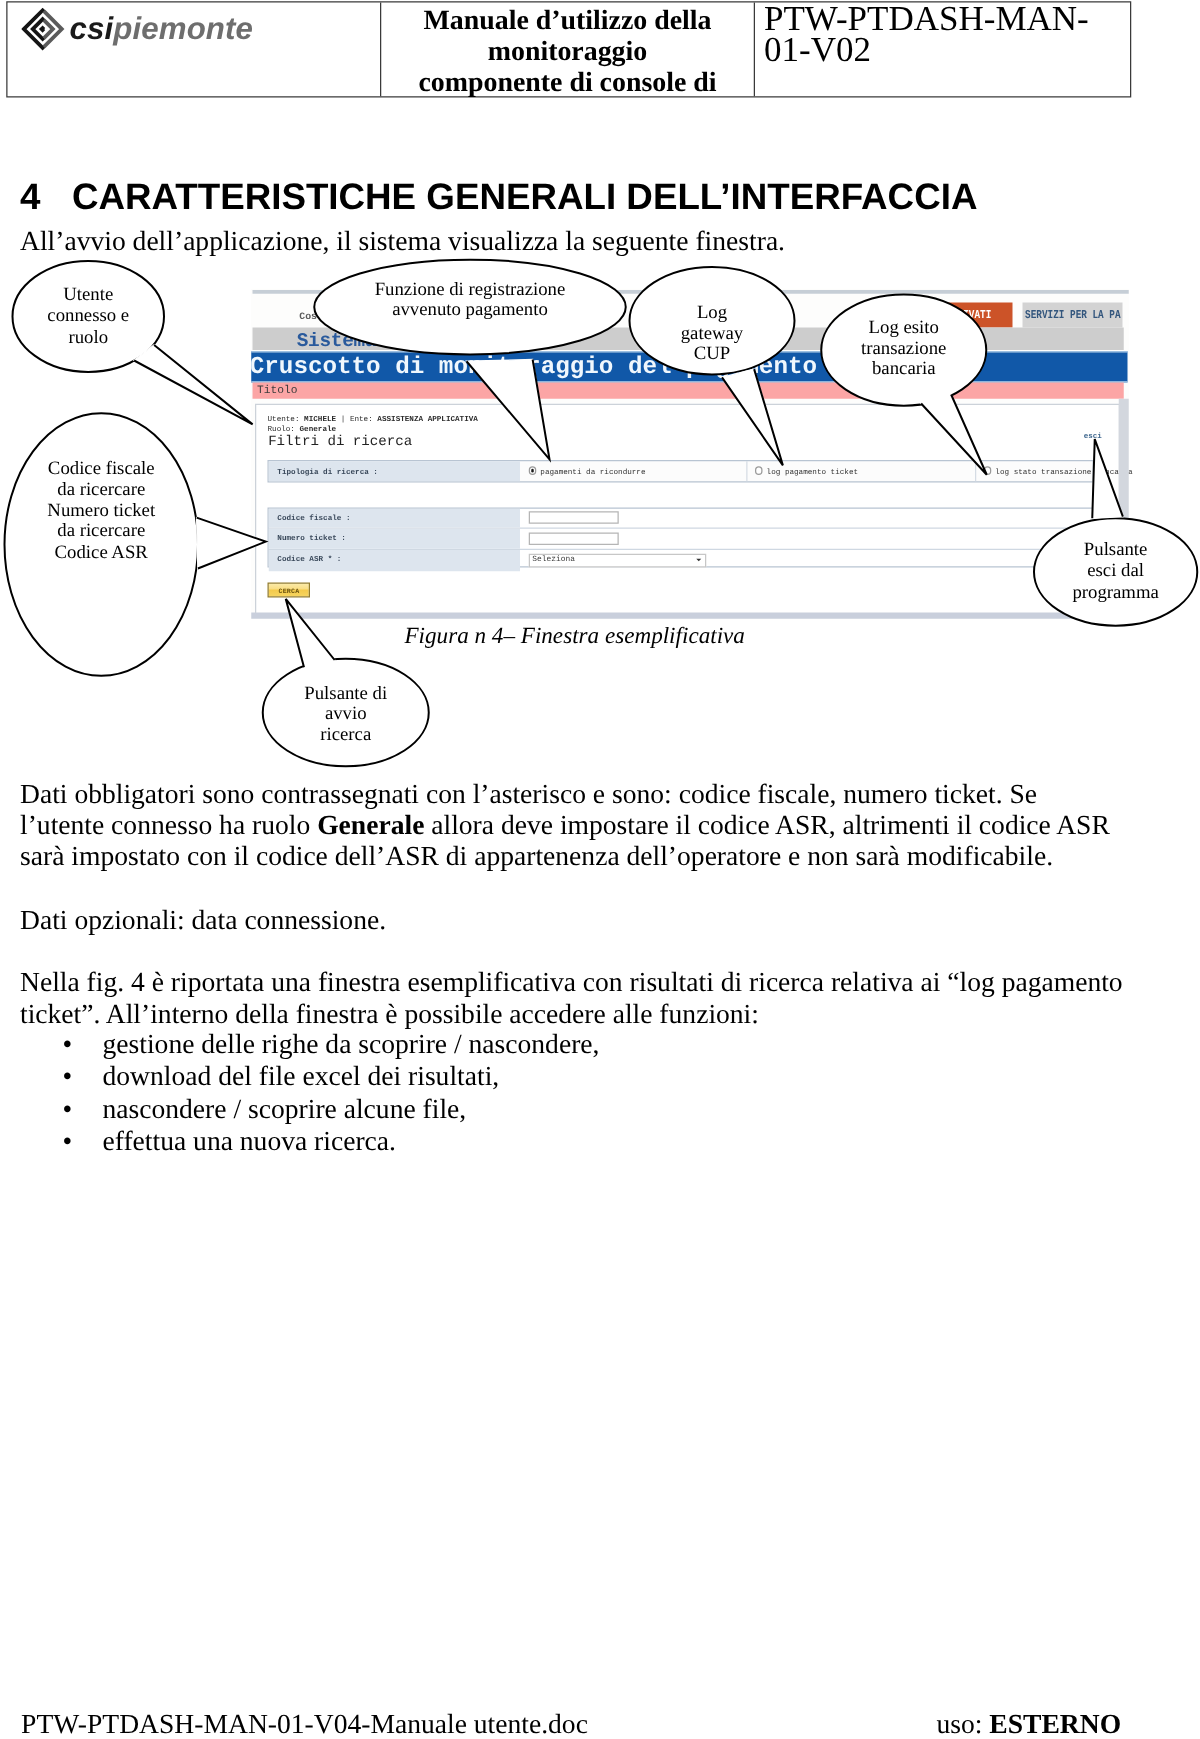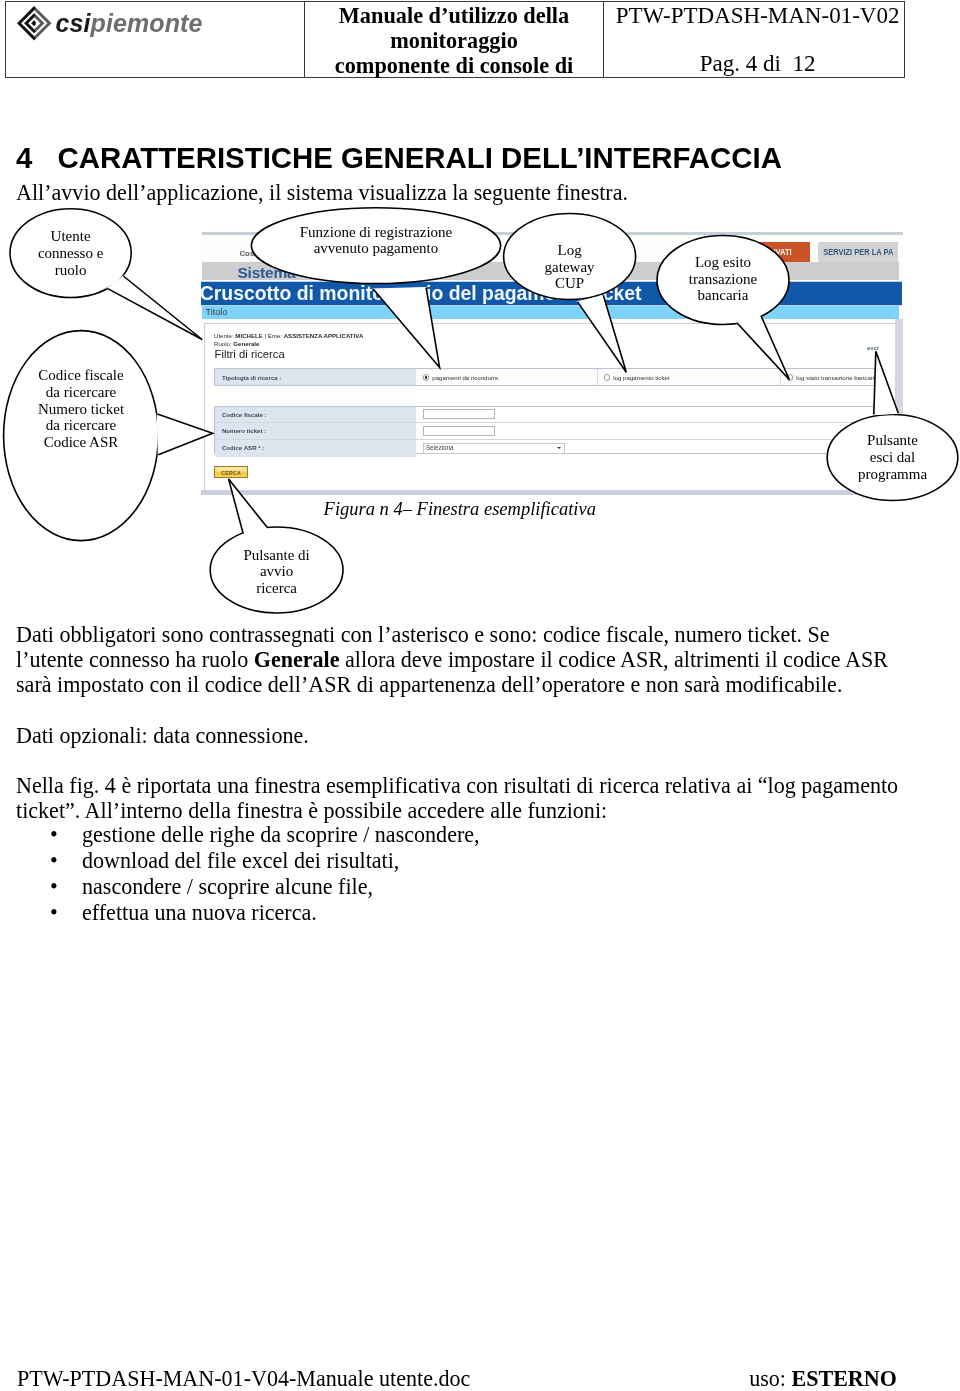--- a/index.html
+++ b/index.html
@@ -8,39 +8,39 @@
   .page{position:relative;width:960px;height:1391px;overflow:hidden;}
 
   
   .hdr{position:absolute;left:5px;top:1px;width:900px;height:77px;
        border:1.3px solid #3a3a3a;box-sizing:border-box;display:flex;}
   .hdr-cell{box-sizing:border-box;}
   .hdr-logo{width:299px;border-right:1.3px solid #3a3a3a;display:flex;align-items:flex-start;
             padding:4px 0 0 11px;}
   .hdr-title{width:299px;border-right:1.3px solid #3a3a3a;text-align:center;
              font-weight:bold;font-size:22.3px;line-height:25.2px;padding-top:1px;}
-  .hdr-doc{flex:1;padding-left:7.2px;font-size:23px;line-height:25.2px;padding-top:1px;text-align:center;}
+  .hdr-doc{flex:1;padding-left:7.2px;font-size:28px;line-height:25.2px;padding-top:1px;}
   .doc-page{margin-top:23px;white-space:pre;}
   .logo{display:flex;align-items:center;gap:4px;}
   .logo-mark{display:block;}
   .logo-word{font-family:"Liberation Sans",sans-serif;font-weight:bold;
         font-style:italic;font-size:25px;letter-spacing:0.1px;white-space:nowrap;}
   .logo-dark{color:#1a1a1a;}
   .logo-gray{color:#6e6e6e;}
 
   
   .sec-h{position:absolute;left:16px;top:143px;font-family:"Liberation Sans",sans-serif;
          font-weight:bold;font-size:29.4px;line-height:30px;white-space:nowrap;}
   .sec-num{display:inline-block;width:41.5px;}
   .sec-intro{position:absolute;left:16px;top:180px;font-size:22.07px;line-height:25.3px;}
 
   
   .fig{position:absolute;left:0;top:0;width:960px;height:620px;}
   .shot{position:absolute;left:201px;top:231px;width:702px;height:264px;background:#fdfdfc;
-        font-family:Liberation Sans, sans-serif;}
+        font-family:Liberation Mono, monospace;}
   .fig-cap{position:absolute;left:323.6px;top:498.5px;font-size:18.5px;font-style:italic;}
   .callout-layer{position:absolute;left:0;top:0;}
   #callout-text{position:absolute;left:0;top:0;width:960px;height:620px;}
   .co-text{position:absolute;text-align:center;font-size:15px;line-height:16.7px;color:#000;}
 
   
   .sh-topbar{position:absolute;left:1.2px;top:1px;width:701px;height:3.2px;background:#c6ced6;}
   .sh-cos{position:absolute;left:38.4px;top:18.4px;font-size:7.9px;font-weight:bold;color:#5b5b5b;}
   .sh-tab{position:absolute;top:10.5px;height:20px;line-height:20.5px;font-size:9.6px;
           font-weight:bold;text-align:center;overflow:hidden;}
@@ -49,21 +49,21 @@
   .sh-tab-a{left:544px;width:64.5px;background:#cc5328;color:#fff;}
   .sh-tab-b{left:617px;width:80px;background:#d3d3d3;color:#33567d;}
   .sh-grayband{position:absolute;left:0.5px;top:30.5px;width:697px;height:18.5px;background:#cdcdcd;}
   .sh-site{position:absolute;left:35.9px;top:2.5px;font-size:15.5px;font-weight:bold;color:#2a5a9c;
            letter-spacing:-0.2px;}
   .sh-banner{position:absolute;left:0.3px;top:49.5px;width:701px;height:25px;background:#1158a8;
              border-top:1.5px solid #b9d3ec;border-bottom:1.5px solid #b9d3ec;
              color:#f0f7fd;font-size:19.4px;font-weight:bold;line-height:22px;
              box-sizing:border-box;overflow:hidden;white-space:nowrap;}
   .sh-banner span{position:absolute;left:-1.5px;top:0.5px;}
-  .sh-subtitle{position:absolute;left:0.5px;top:74.5px;width:697px;height:13.5px;background:#7dd3fc;
+  .sh-subtitle{position:absolute;left:0.5px;top:74.5px;width:697px;height:13.5px;background:#fca5a5;
                font-size:9px;color:#3d3d3d;line-height:13.5px;padding-left:4px;box-sizing:border-box;}
   .sh-panel{position:absolute;left:3px;top:91.5px;width:692px;height:169.6px;background:#fff;
             border:1px solid #ccd2d9;box-sizing:border-box;}
   .sh-exit{position:absolute;left:662px;top:21.5px;font-size:6px;color:#40688f;font-weight:bold;}
   .sh-userline{position:absolute;left:9px;top:8px;font-size:6.1px;color:#2c2c2c;}
   .sh-roleline{position:absolute;left:9px;top:16px;font-size:6.1px;color:#2c2c2c;}
   .sh-h2{position:absolute;left:9.5px;top:25.2px;font-size:11.3px;color:#222;line-height:11px;}
   .sh-tbl{position:absolute;border:1px solid #b8c4d2;box-sizing:border-box;}
   .sh-tbl1{left:8.9px;top:44.7px;width:661px;height:18.2px;background:#fcfcfc;}
   .sh-lbl{position:absolute;left:0;top:0;width:201px;height:100%;background:#dde5ee;
@@ -133,21 +133,20 @@
         <span class="logo-word"><span class="logo-dark">csi</span><span class="logo-gray">piemonte</span></span>
       </span>
     </div>
     <div class="hdr-cell hdr-title">
       <div>Manuale d’utilizzo della</div>
       <div>monitoraggio</div>
       <div>componente di console di</div>
     </div>
     <div class="hdr-cell hdr-doc">
       <div class="doc-code">PTW-PTDASH-MAN-01-V02</div>
-      <div class="doc-page">Pag. 4 di  12</div>
     </div>
   </div>
 
   <div class="sec-h">
     <span class="sec-num">4</span><span class="sec-title">CARATTERISTICHE GENERALI DELL’INTERFACCIA</span>
   </div>
   <div class="sec-intro">All’avvio dell’applicazione, il sistema visualizza la seguente finestra.</div>
 
   <div class="fig">
     <div class="shot">

